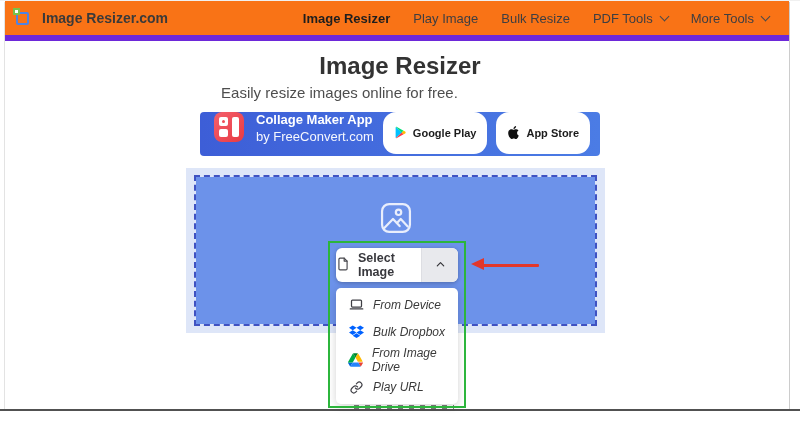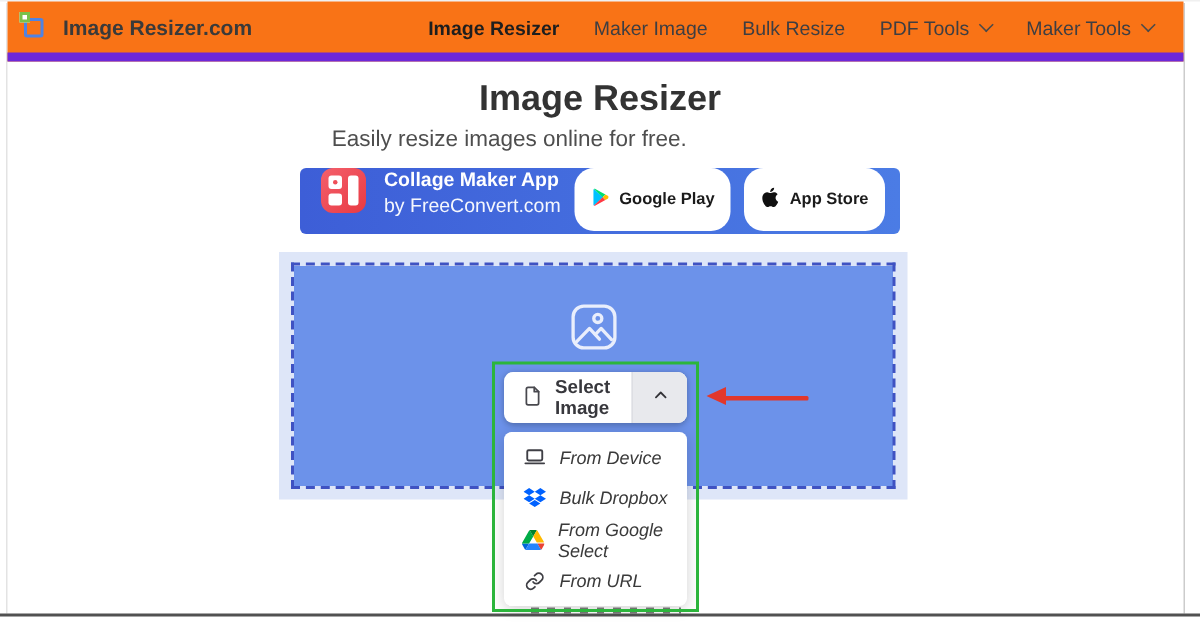--- a/index.html
+++ b/index.html
@@ -55,21 +55,21 @@
                     background:#6c92ea; background-clip:padding-box; border:2px dashed #3f52c2; }
   .img-placeholder { position:absolute; left:50%; top:22px; transform:translateX(-50%); }
 
   
   .green-box { position:absolute; left:328px; top:241px; width:138px; height:167px;
                border:2.5px solid #2cb53c; z-index:9; pointer-events:none; }
 
   
   .select-btn { position:absolute; left:336px; top:248px; width:122px; height:34px; background:#fff;
                 border-radius:6px; box-shadow:0 1px 4px rgba(0,0,0,.28); display:flex; overflow:hidden; z-index:6; cursor:pointer; }
-  .sel-main { flex:1; display:flex; align-items:center; gap:8px; padding-left:12px;
+  .sel-main { flex:1; display:flex; align-items:center; gap:8px; 
               font-size:12.5px; font-weight:700; color:#38383d; }
   .sel-caret { width:37px; background:#e8e9ed; border-left:1px solid #dddee3;
                display:flex; align-items:center; justify-content:center; }
 
   
   .menu { position:absolute; left:336px; top:288px; width:122px; height:116px; background:#fff;
           border-radius:5px; box-shadow:0 2px 9px rgba(0,0,0,.18); z-index:6;
           display:flex; flex-direction:column; padding:3px 0; }
   .menu-item { flex:1; display:flex; align-items:center; gap:9px; padding-left:12px;
                font-size:12px; font-weight:500; color:#3a3a3a; cursor:pointer;font-style:italic; }
@@ -99,31 +99,31 @@
         <span class="logo-blue"></span>
           <span class="logo-green"></span>
       </span>
       <span class="logo-text">Image Resizer.com</span>
     </div>
     <div class="nav">
         <div class="nav-item active">
           <span>Image Resizer</span>
         </div>
         <div class="nav-item">
-          <span>Maker Image</span>
+          <span>Play Image</span>
         </div>
         <div class="nav-item">
           <span>Bulk Resize</span>
         </div>
         <div class="nav-item">
           <span>PDF Tools</span>
           <span class="chev"></span>
         </div>
         <div class="nav-item">
-          <span>Maker Tools</span>
+          <span>More Tools</span>
           <span class="chev"></span>
         </div>
       </div>
   </div>
 
   <div class="hero-title">Image Resizer</div>
   <div class="hero-sub">Easily resize images online for free.</div>
 
   <div class="banner">
     <span class="app-icon">
@@ -212,30 +212,30 @@
         <span class="mi-icon">
           <svg width="15" height="14" viewBox="0 0 87.3 78">
             <path fill="#0066da" d="m6.6 66.85 3.85 6.65c.8 1.4 1.95 2.5 3.3 3.3l13.75-23.8h-27.5c0 1.55.4 3.1 1.2 4.5z"></path>
             <path fill="#00ac47" d="m43.65 25-13.75-23.8c-1.35.8-2.5 1.9-3.3 3.3l-25.4 44a9.06 9.06 0 0 0-1.2 4.5h27.5z"></path>
             <path fill="#ea4335" d="m73.55 76.8c1.35-.8 2.5-1.9 3.3-3.3l1.6-2.75 7.65-13.25c.8-1.4 1.2-2.95 1.2-4.5h-27.5l5.85 11.5z"></path>
             <path fill="#00832d" d="m43.65 25 13.75-23.8c-1.35-.8-2.9-1.2-4.5-1.2h-18.5c-1.6 0-3.15.45-4.5 1.2z"></path>
             <path fill="#2684fc" d="m59.8 53h-32.3l-13.75 23.8c1.35.8 2.9 1.2 4.5 1.2h50.8c1.6 0 3.15-.45 4.5-1.2z"></path>
             <path fill="#ffba00" d="m73.4 26.5-12.7-22c-.8-1.4-1.95-2.5-3.3-3.3l-13.75 23.8 13.75 23.8h27.45c0-1.55-.4-3.1-1.2-4.5z"></path>
           </svg>
         </span>
-        <span>From Google Select</span>
+        <span>From Image Drive</span>
       </div>
       <div class="menu-item">
         <span class="mi-icon">
           <svg width="13" height="13" viewBox="0 0 24 24" fill="none" stroke="#3f3f45" stroke-width="2.2" stroke-linecap="round" stroke-linejoin="round">
             <path d="M10 13a5 5 0 0 0 7.54.54l3-3a5 5 0 0 0-7.07-7.07l-1.72 1.71"></path>
             <path d="M14 11a5 5 0 0 0-7.54-.54l-3 3a5 5 0 0 0 7.07 7.07l1.71-1.71"></path>
           </svg>
         </span>
-        <span>From URL</span>
+        <span>Play URL</span>
       </div>
     </div>
 
   <div class="green-box"></div>
   <div class="arrow-line"></div>
   <div class="arrow-head"></div>
 
   <div class="clipped-frag"></div>
   <div class="bottom-line"></div>
 

